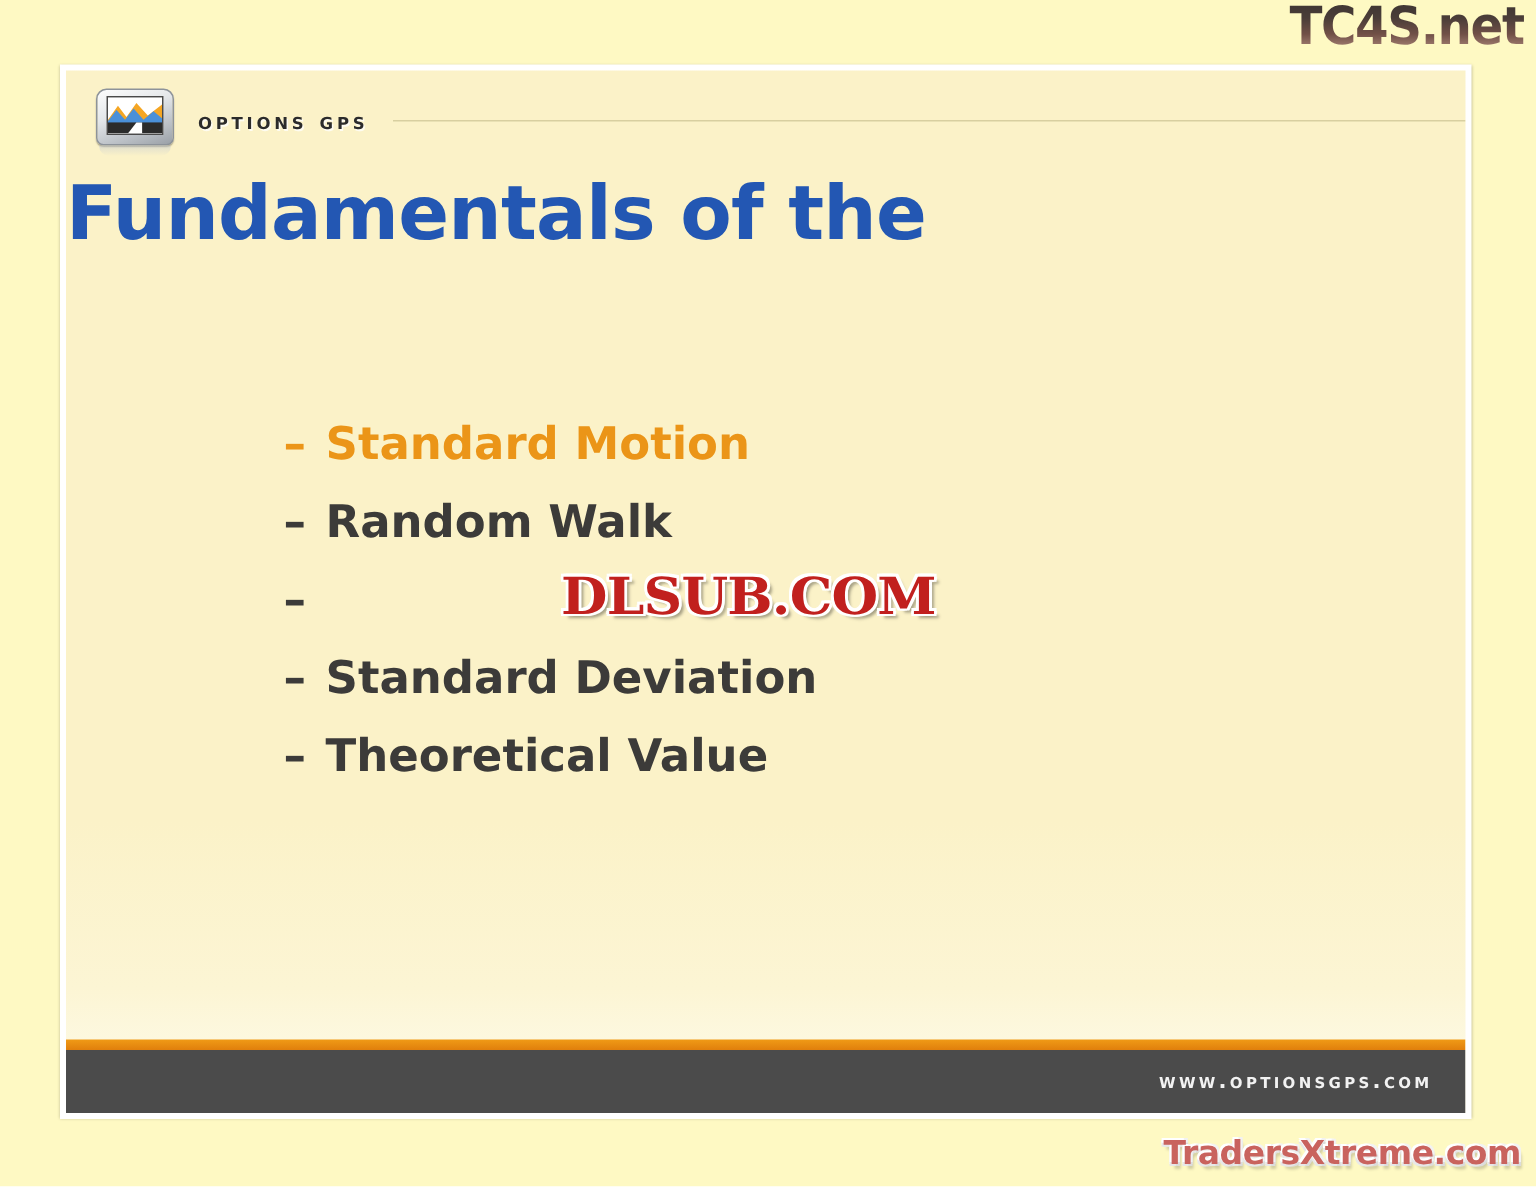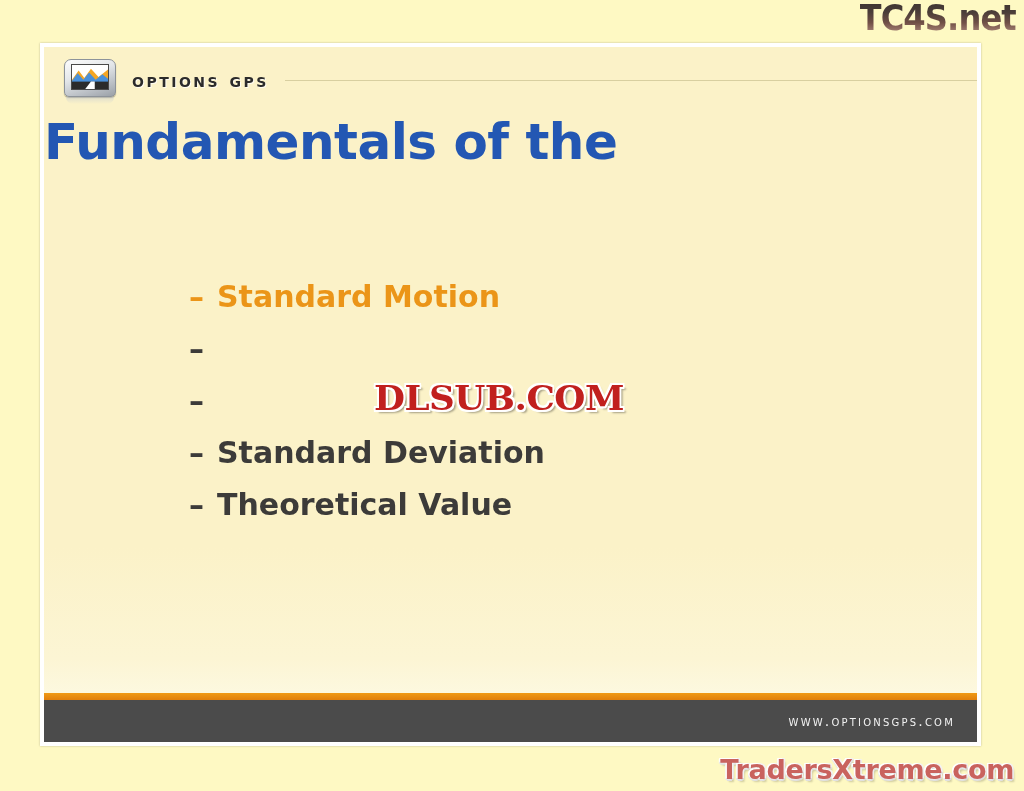--- a/index.html
+++ b/index.html
@@ -110,21 +110,21 @@
     left: 4px; top: 39px;
     width: 48px; height: 7px;
     border-radius: 0 0 7px 7px;
     background: linear-gradient(180deg, rgba(200,205,210,0.55), rgba(200,205,210,0));
   }
 
   #brand-wordmark {
     margin-left: 14px;
     font-family: "DejaVu Sans", sans-serif;
     font-weight: 700;
-    font-size: 20px;
+    font-size: 16px;
     letter-spacing: 2.5px;
     color: #2b2b2b;
     font-variant: small-caps;
     text-transform: lowercase;
     text-shadow: 1px 1px 0 rgba(255,255,255,0.75);
     white-space: nowrap;
   }
 
   #header-rule {
     flex: 1 1 auto;
@@ -220,35 +220,35 @@
     background: #4b4b4b;
     display: flex;
     align-items: center;
     justify-content: flex-end;
   }
   #footer-url {
     margin-right: 22px;
     color: #f2f2f2;
     font-family: "DejaVu Sans", sans-serif;
     font-size: 14px;
-    font-weight: 400;
+    font-weight: 700;
     letter-spacing: 2.2px;
     font-variant: small-caps;
     text-transform: lowercase;
     white-space: nowrap;
   }
 
   
   #tradersxtreme-brand {
     position: absolute;
     right: 10px;
     bottom: 5px;
     font-family: "DejaVu Sans", sans-serif;
     font-weight: 700;
-    font-size: 27px;
+    font-size: 22px;
     line-height: 32px;
     letter-spacing: -0.3px;
     color: #c9635e;
     text-shadow:
       -1.4px -1.4px 0 #ffffff,
        1.4px -1.4px 0 #f2f2f2,
       -1.4px  1.4px 0 #e8e8e8,
        1.4px  1.4px 0 #dcdcdc,
        0 -1.5px 0 #ffffff,
        0  1.5px 0 #e0e0e0,
@@ -295,20 +295,21 @@
 
       <div id="bullet-list">
 
         <div class="bullet-row accent">
           <span class="bullet-dash">–</span>
           <span class="bullet-label">Standard Motion</span>
         </div>
 
         <div class="bullet-row">
           <span class="bullet-dash">–</span>
+          <span class="bullet-label">Random Walk</span>
         </div>
 
         <div class="bullet-row">
           <span class="bullet-dash">–</span>
         </div>
 
         <div class="bullet-row">
           <span class="bullet-dash">–</span>
           <span class="bullet-label">Standard Deviation</span>
         </div>

